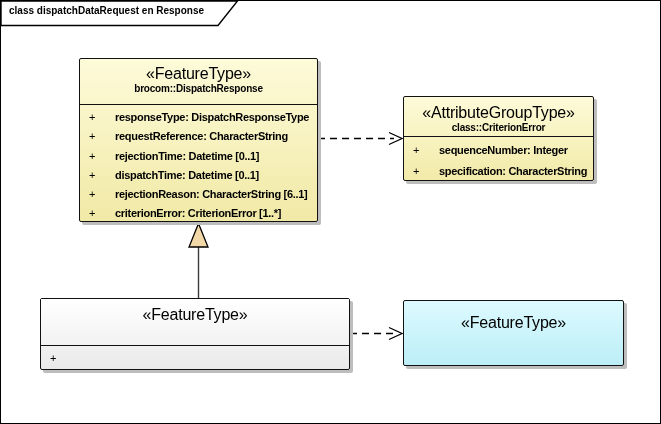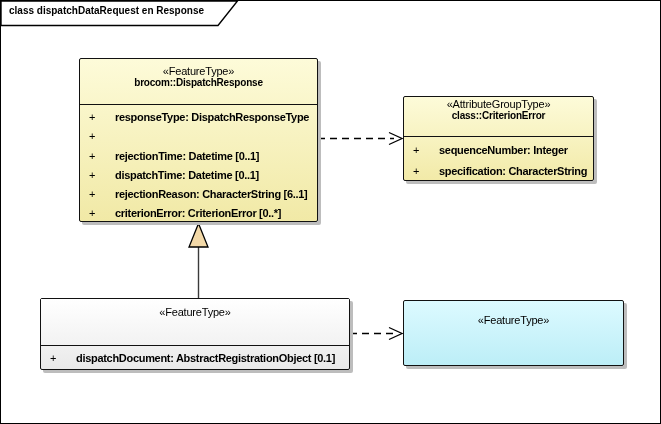--- a/index.html
+++ b/index.html
@@ -22,41 +22,41 @@
   svg.overlay{ position:absolute; left:0; top:0; width:661px; height:424px; }
 
   .uml-class{
     position:absolute;
     border:1.4px solid #111;
     border-radius:2px;
     box-shadow:3px 3px 0 #bdbdbd;
     font-size:11px; color:#000;
   }
   .uml-class .hdr{ text-align:center; border-bottom:1.4px solid #111; }
-  .uml-class .stereo{ font-size:11px; letter-spacing:-0.2px; }
+  .uml-class .stereo{ font-size:16px; letter-spacing:-0.2px; }
   .uml-class .cname{ font-size:10px; font-weight:bold; letter-spacing:-0.2px; }
   .attr-row{ position:relative; white-space:nowrap; }
   .attr-row .vis{ position:absolute; left:9px; top:0; }
   .attr-row .atxt{ position:absolute; left:35px; top:0; letter-spacing:-0.3px;font-weight:bold; }
 
   
   .c-dispatchresponse{
     left:79px; top:58px; width:239px; height:164px;
     background:linear-gradient(#fdfbd9,#f1e9a6);
   }
   .c-dispatchresponse .hdr{ height:46px; padding-top:6px; }
   .c-dispatchresponse .attrs{ padding-top:3px; }
   .c-dispatchresponse .attr-row{ height:19.3px; line-height:18px; }
 
   
   .c-criterionerror{
     left:403px; top:96px; width:191px; height:85px;
     background:linear-gradient(#fdfbd9,#f2eaa8);
   }
-  .c-criterionerror .hdr{ height:40px; padding-top:1px; }
+  .c-criterionerror .hdr{ height:40px; padding-top:7px; }
   .c-criterionerror .attrs{ padding-top:4px; }
   .c-criterionerror .attr-row{ height:20.5px; line-height:18px; }
 
   
   .c-dispatchdataresponse{
     left:40px; top:298px; width:310px; height:72px;
     background:linear-gradient(#ffffff,#e9e9e9);
   }
   .c-dispatchdataresponse .hdr{ height:47px; padding-top:7px; background:linear-gradient(#ffffff,#f2f2f2); }
   .c-dispatchdataresponse .attrs{ padding-top:4px; }
@@ -102,36 +102,37 @@
     <div class="stereo">«FeatureType»</div>
     <div class="cname">brocom::DispatchResponse</div>
   </div>
   <div class="attrs">
     <div class="attr-row">
       <span class="vis">+</span>
       <span class="atxt">responseType: DispatchResponseType</span>
     </div>
     <div class="attr-row">
       <span class="vis">+</span>
+      <span class="atxt">requestReference: CharacterString</span>
     </div>
     <div class="attr-row">
       <span class="vis">+</span>
       <span class="atxt">rejectionTime: Datetime [0..1]</span>
     </div>
     <div class="attr-row">
       <span class="vis">+</span>
       <span class="atxt">dispatchTime: Datetime [0..1]</span>
     </div>
     <div class="attr-row">
       <span class="vis">+</span>
       <span class="atxt">rejectionReason: CharacterString [6..1]</span>
     </div>
     <div class="attr-row">
       <span class="vis">+</span>
-      <span class="atxt">criterionError: CriterionError [0..*]</span>
+      <span class="atxt">criterionError: CriterionError [1..*]</span>
     </div>
   </div>
 </div>
 
 <div class="uml-class c-criterionerror">
   <div class="hdr">
     <div class="stereo">«AttributeGroupType»</div>
     <div class="cname">class::CriterionError</div>
   </div>
   <div class="attrs">
@@ -146,21 +147,20 @@
   </div>
 </div>
 
 <div class="uml-class c-dispatchdataresponse">
   <div class="hdr">
     <div class="stereo">«FeatureType»</div>
   </div>
   <div class="attrs">
     <div class="attr-row">
       <span class="vis">+</span>
-      <span class="atxt">dispatchDocument: AbstractRegistrationObject [0.1]</span>
     </div>
   </div>
 </div>
 
 <div class="uml-class c-abstractregistrationobject">
   <div class="hdr">
     <div class="stereo">«FeatureType»</div>
   </div>
 </div>
 

